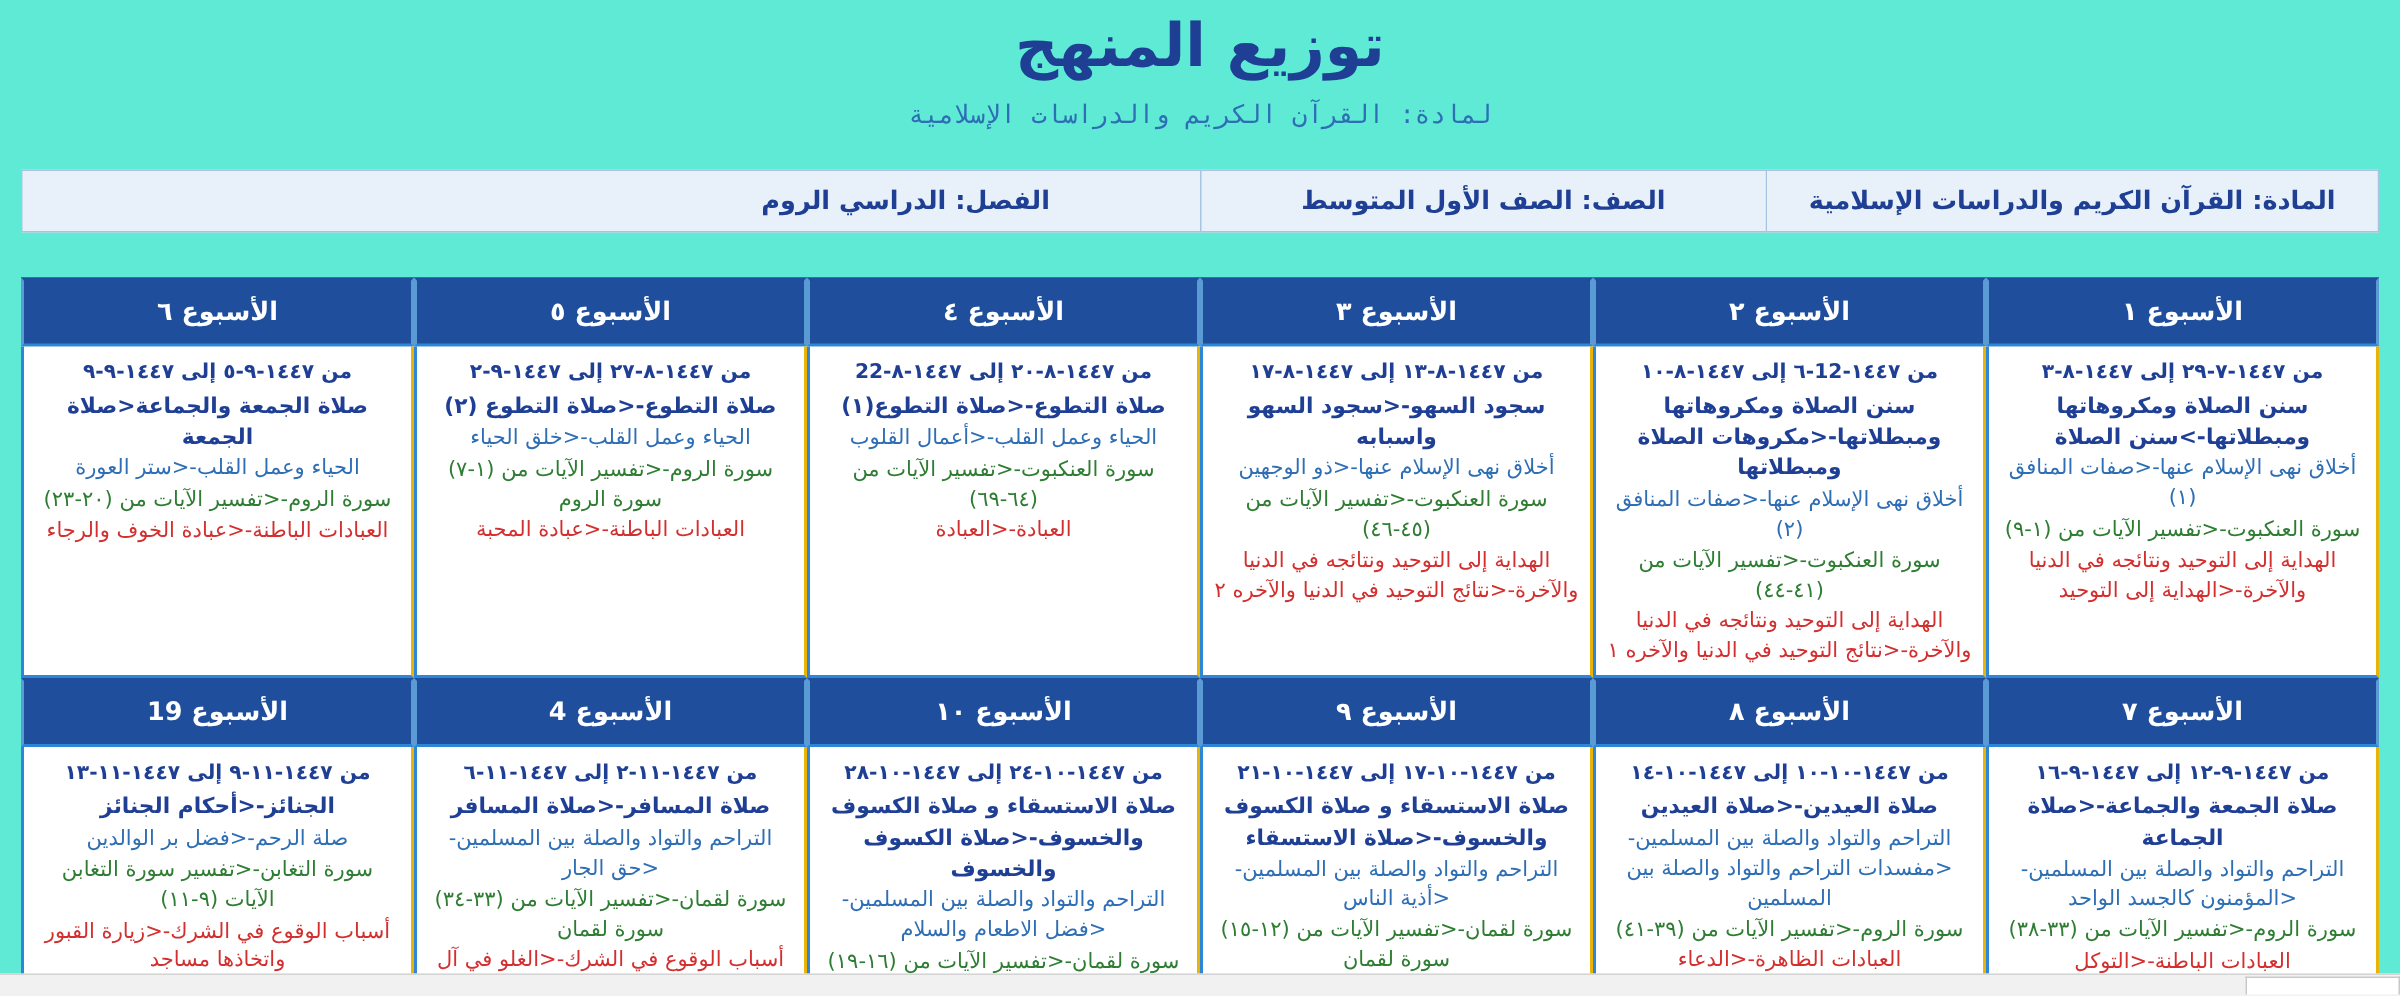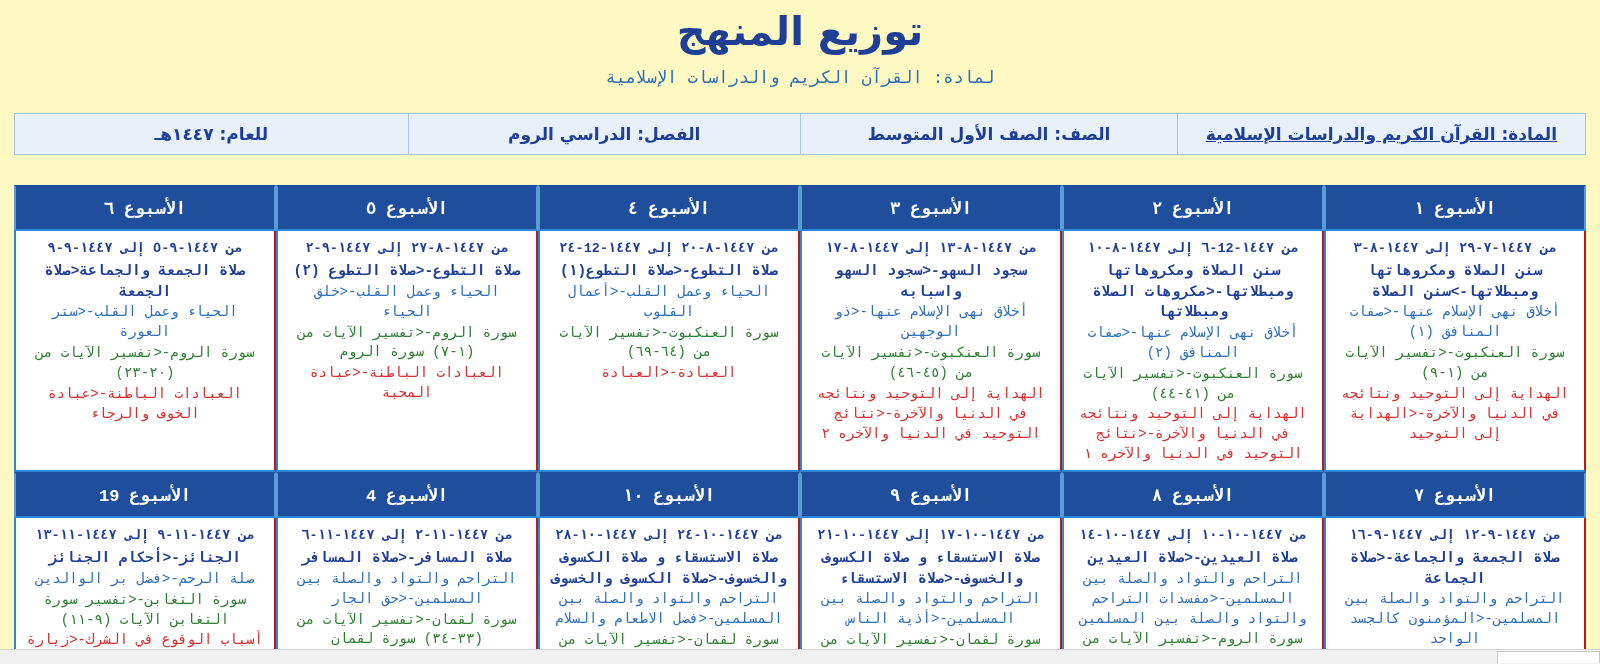--- a/index.html
+++ b/index.html
@@ -14,21 +14,21 @@
     overflow: hidden;
     font-family: "DejaVu Sans", "Liberation Sans", sans-serif;
     direction: rtl;
   }
 
   .page {
     position: relative;
     width: 1600px;
     height: 664px;
     box-sizing: border-box;
-    background: #fef9c3;
+    background: #5eead4;
     margin-left: 48px;
   }
 
   
   .title-block {
     text-align: center;
     padding-top: 6px;
   }
   .doc-title {
     font-size: 40px;
@@ -60,53 +60,52 @@
     color: #1F3F94;
     font-size: 17px;
     font-weight: bold;
     text-align: center;
     padding: 10px 6px;
     box-sizing: border-box;
     border-left: 1px solid #A8C4E0;
     white-space: nowrap;
   }
   .info-cell:last-child { border-left: none; }
-  .info-cell.c1 { width: 26%; text-decoration: underline; }
+  .info-cell.c1 { width: 26%; }
   .info-cell.c2 { width: 24%; }
   .info-cell.c3 { width: 25%; }
   .info-cell.c4 { width: 25%; }
 
   
   .sched {
     width: 1572px;
     margin: 30px auto 0 auto;
     border-collapse: separate;
     border-spacing: 0;
     table-layout: fixed;
   }
   .sched td, .sched th {
     box-sizing: border-box;
-    font-family: Liberation Mono, monospace;
   }
   .week-head {
     background: #1F4E9C;
     color: #ffffff;
     font-size: 17px;
     font-weight: bold;
     text-align: center;
     height: 46px;
     vertical-align: middle;
     border-right: 2px solid #5B9BD5;
     border-left: 2px solid #5B9BD5;
     border-top: 2px solid #1F4E9C;
     border-bottom: 2px solid #2E86D8;
   }
   .week-body {
     background: #ffffff;
-    border-right: 2px solid #b91c1c;
+    border-right: 2px solid #eab308;
     border-left: 2px solid #2E86D8;
     border-bottom: 2px solid #2E86D8;
     vertical-align: top;
     padding: 8px 7px 4px 7px;
     height: 166px;
   }
   .row2 .week-body { height: 190px; }
 
   .ln {
     text-align: center;
@@ -150,21 +149,20 @@
 
   <div class="title-block">
     <h1 class="doc-title">توزيع المنهج</h1>
     <p class="doc-subtitle">لمادة: القرآن الكريم والدراسات الإسلامية</p>
   </div>
 
   <div class="info-bar">
     <div class="info-cell c1">المادة: القرآن الكريم والدراسات الإسلامية</div>
     <div class="info-cell c2">الصف: الصف الأول المتوسط</div>
     <div class="info-cell c3">الفصل: الدراسي الروم</div>
-    <div class="info-cell c4">للعام: ١٤٤٧هـ</div>
   </div>
 
   <table class="sched">
     <tbody>
       <tr class="row1 head-row">
         <td class="week-head">الأسبوع ١</td>
         <td class="week-head">الأسبوع ٢</td>
         <td class="week-head">الأسبوع ٣</td>
         <td class="week-head">الأسبوع ٤</td>
         <td class="week-head">الأسبوع ٥</td>
@@ -186,21 +184,21 @@
           <p class="ln ln-tawhid">الهداية إلى التوحيد ونتائجه في الدنيا والآخرة-&lt;نتائج التوحيد في الدنيا والآخره ١</p>
         </td>
         <td class="week-body">
           <p class="ln ln-date">من ١٤٤٧-٨-١٣ إلى ١٤٤٧-٨-١٧</p>
           <p class="ln ln-fiqh">سجود السهو-&lt;سجود السهو واسبابه</p>
           <p class="ln ln-hadith">أخلاق نهى الإسلام عنها-&lt;ذو الوجهين</p>
           <p class="ln ln-tafsir">سورة العنكبوت-&lt;تفسير الآيات من (٤٥-٤٦)</p>
           <p class="ln ln-tawhid">الهداية إلى التوحيد ونتائجه في الدنيا والآخرة-&lt;نتائج التوحيد في الدنيا والآخره ٢</p>
         </td>
         <td class="week-body">
-          <p class="ln ln-date">من ١٤٤٧-٨-٢٠ إلى ١٤٤٧-12-٢٤</p>
+          <p class="ln ln-date">من ١٤٤٧-٨-٢٠ إلى ١٤٤٧-٨-22</p>
           <p class="ln ln-fiqh">صلاة التطوع-&lt;صلاة التطوع(١)</p>
           <p class="ln ln-hadith">الحياء وعمل القلب-&lt;أعمال القلوب</p>
           <p class="ln ln-tafsir">سورة العنكبوت-&lt;تفسير الآيات من (٦٤-٦٩)</p>
           <p class="ln ln-tawhid">العبادة-&lt;العبادة</p>
         </td>
         <td class="week-body">
           <p class="ln ln-date">من ١٤٤٧-٨-٢٧ إلى ١٤٤٧-٩-٢</p>
           <p class="ln ln-fiqh">صلاة التطوع-&lt;صلاة التطوع (٢)</p>
           <p class="ln ln-hadith">الحياء وعمل القلب-&lt;خلق الحياء</p>
           <p class="ln ln-tafsir">سورة الروم-&lt;تفسير الآيات من (١-٧) سورة الروم</p>

